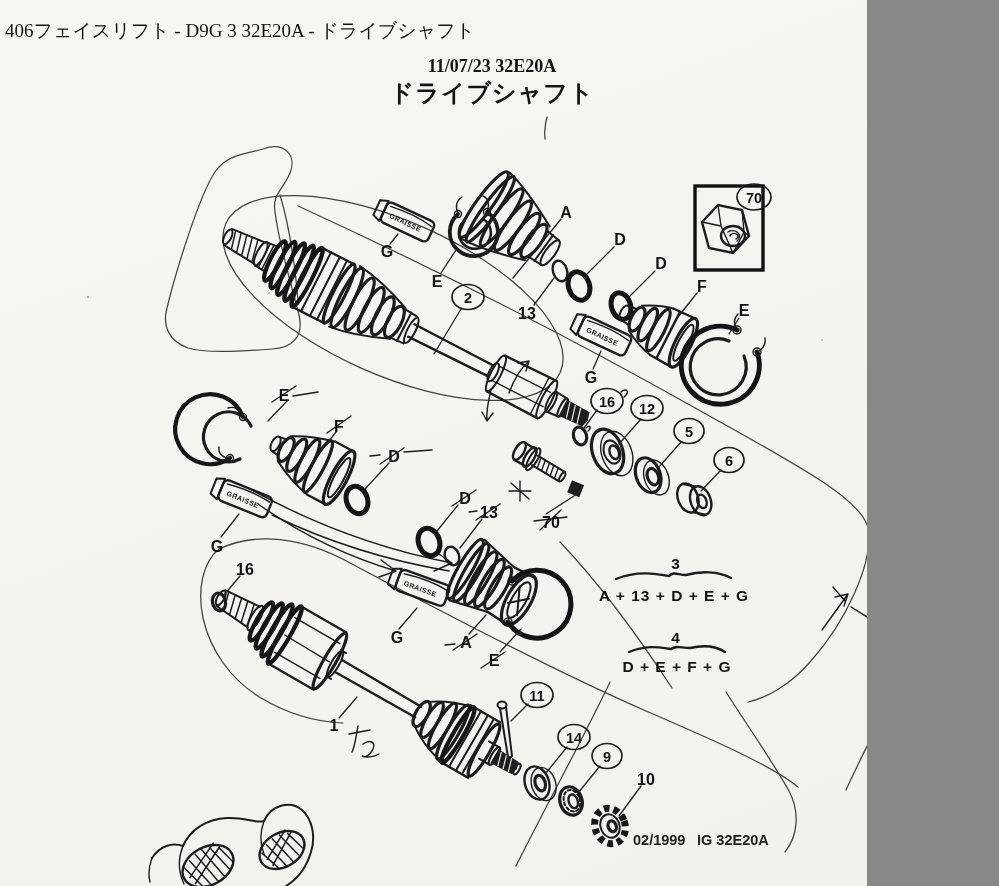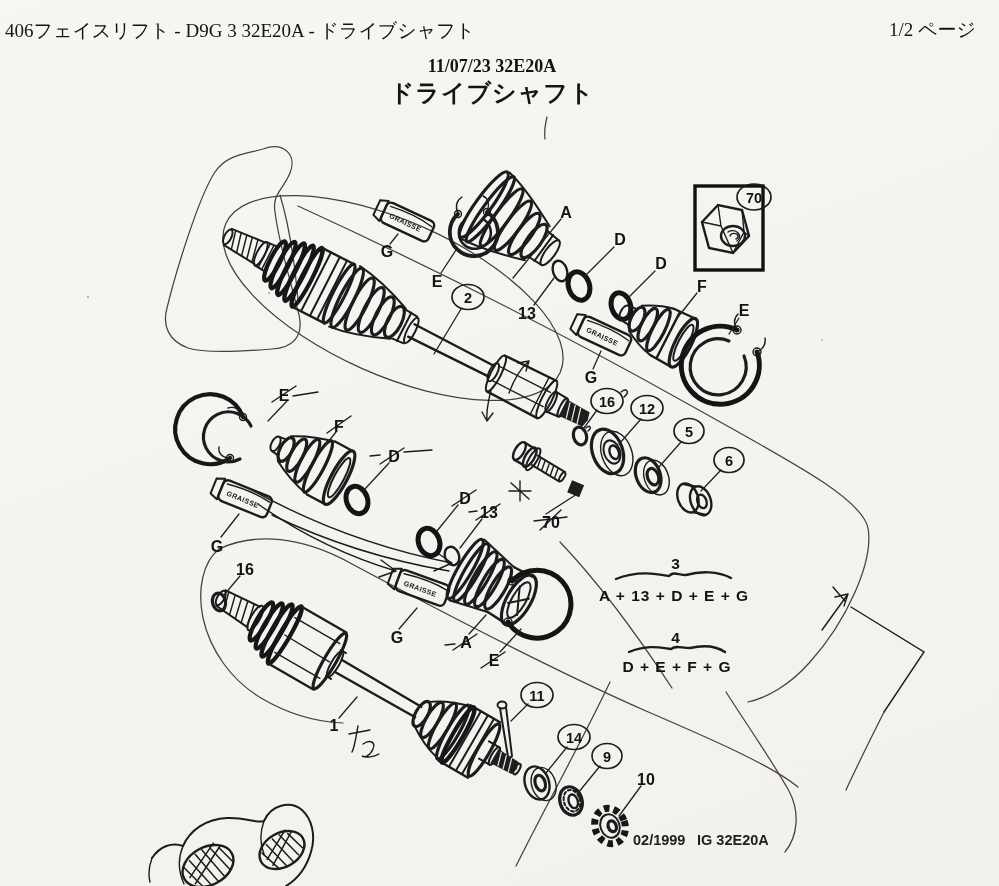--- a/index.html
+++ b/index.html
@@ -1,17 +1,17 @@
 <!DOCTYPE html>
 <html><head>
 <meta charset="utf-8">
 <style>
   html,body{margin:0;padding:0;background:#888;}
   .page{
-    position:relative;width:999px;height:886px;overflow:hidden;
+    position:relative;width:867px;height:886px;overflow:hidden;
     background:linear-gradient(160deg,#f7f6f3 0%,#f4f3f0 55%,#f2f1ed 100%);
     font-family:"Liberation Sans",sans-serif;
   }
   svg{position:absolute;left:0;top:0;}
   
   .ln  {fill:none;stroke:#1c1c1c;stroke-width:2;stroke-linecap:round;stroke-linejoin:round;}
   .ln1 {fill:none;stroke:#1c1c1c;stroke-width:1.4;stroke-linecap:round;}
   .ln2 {fill:none;stroke:#1c1c1c;stroke-width:2.4;stroke-linecap:round;}
   .ln3 {fill:none;stroke:#1c1c1c;stroke-width:3.2;stroke-linecap:round;}
   .ln4 {fill:none;stroke:#161616;stroke-width:4.2;stroke-linecap:round;}

